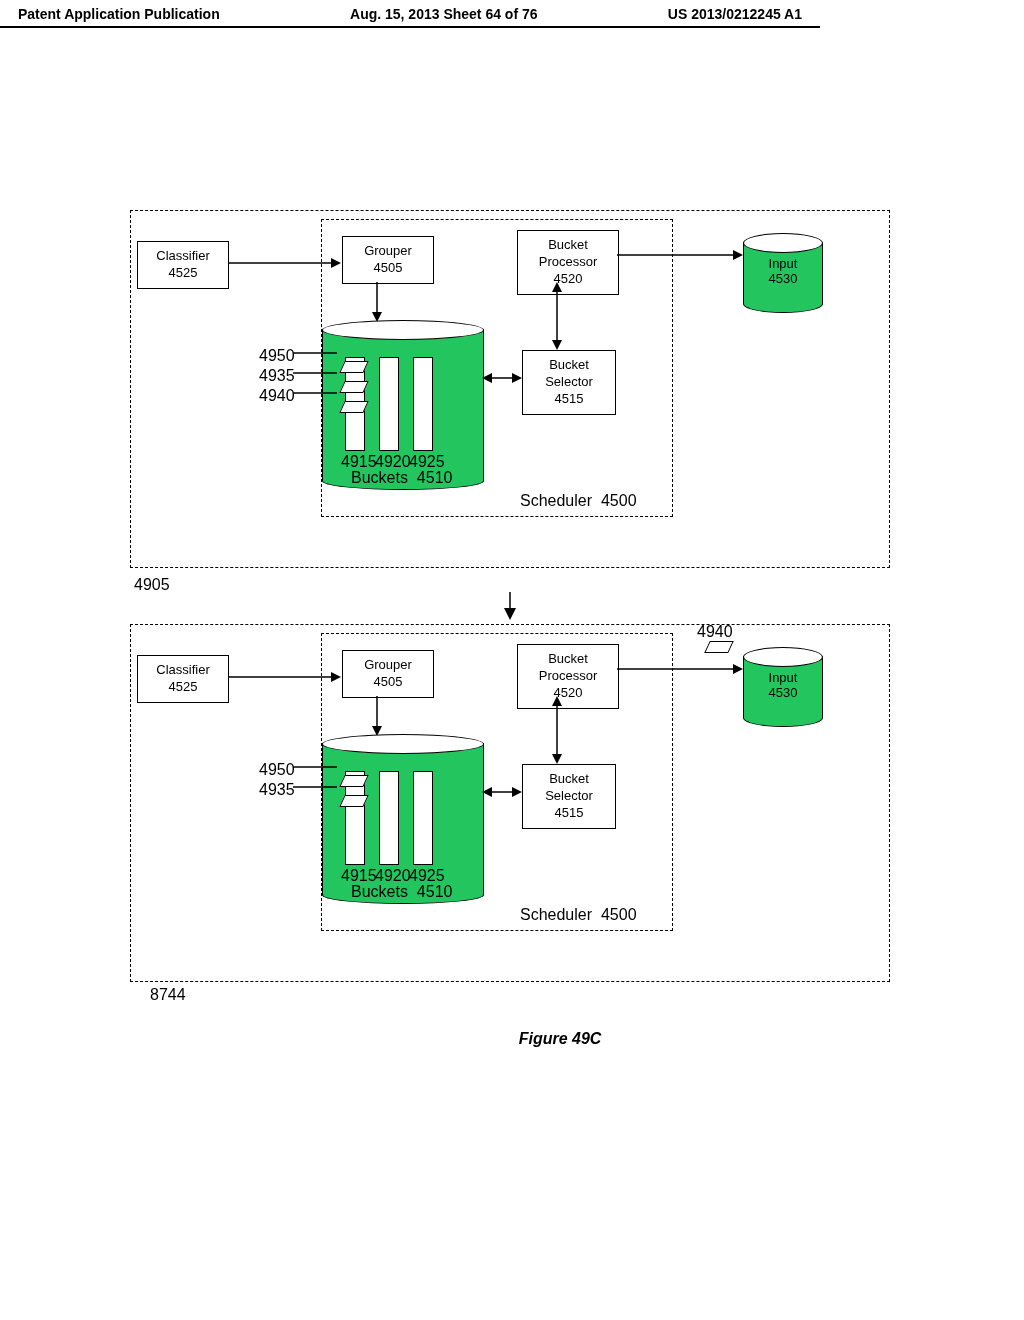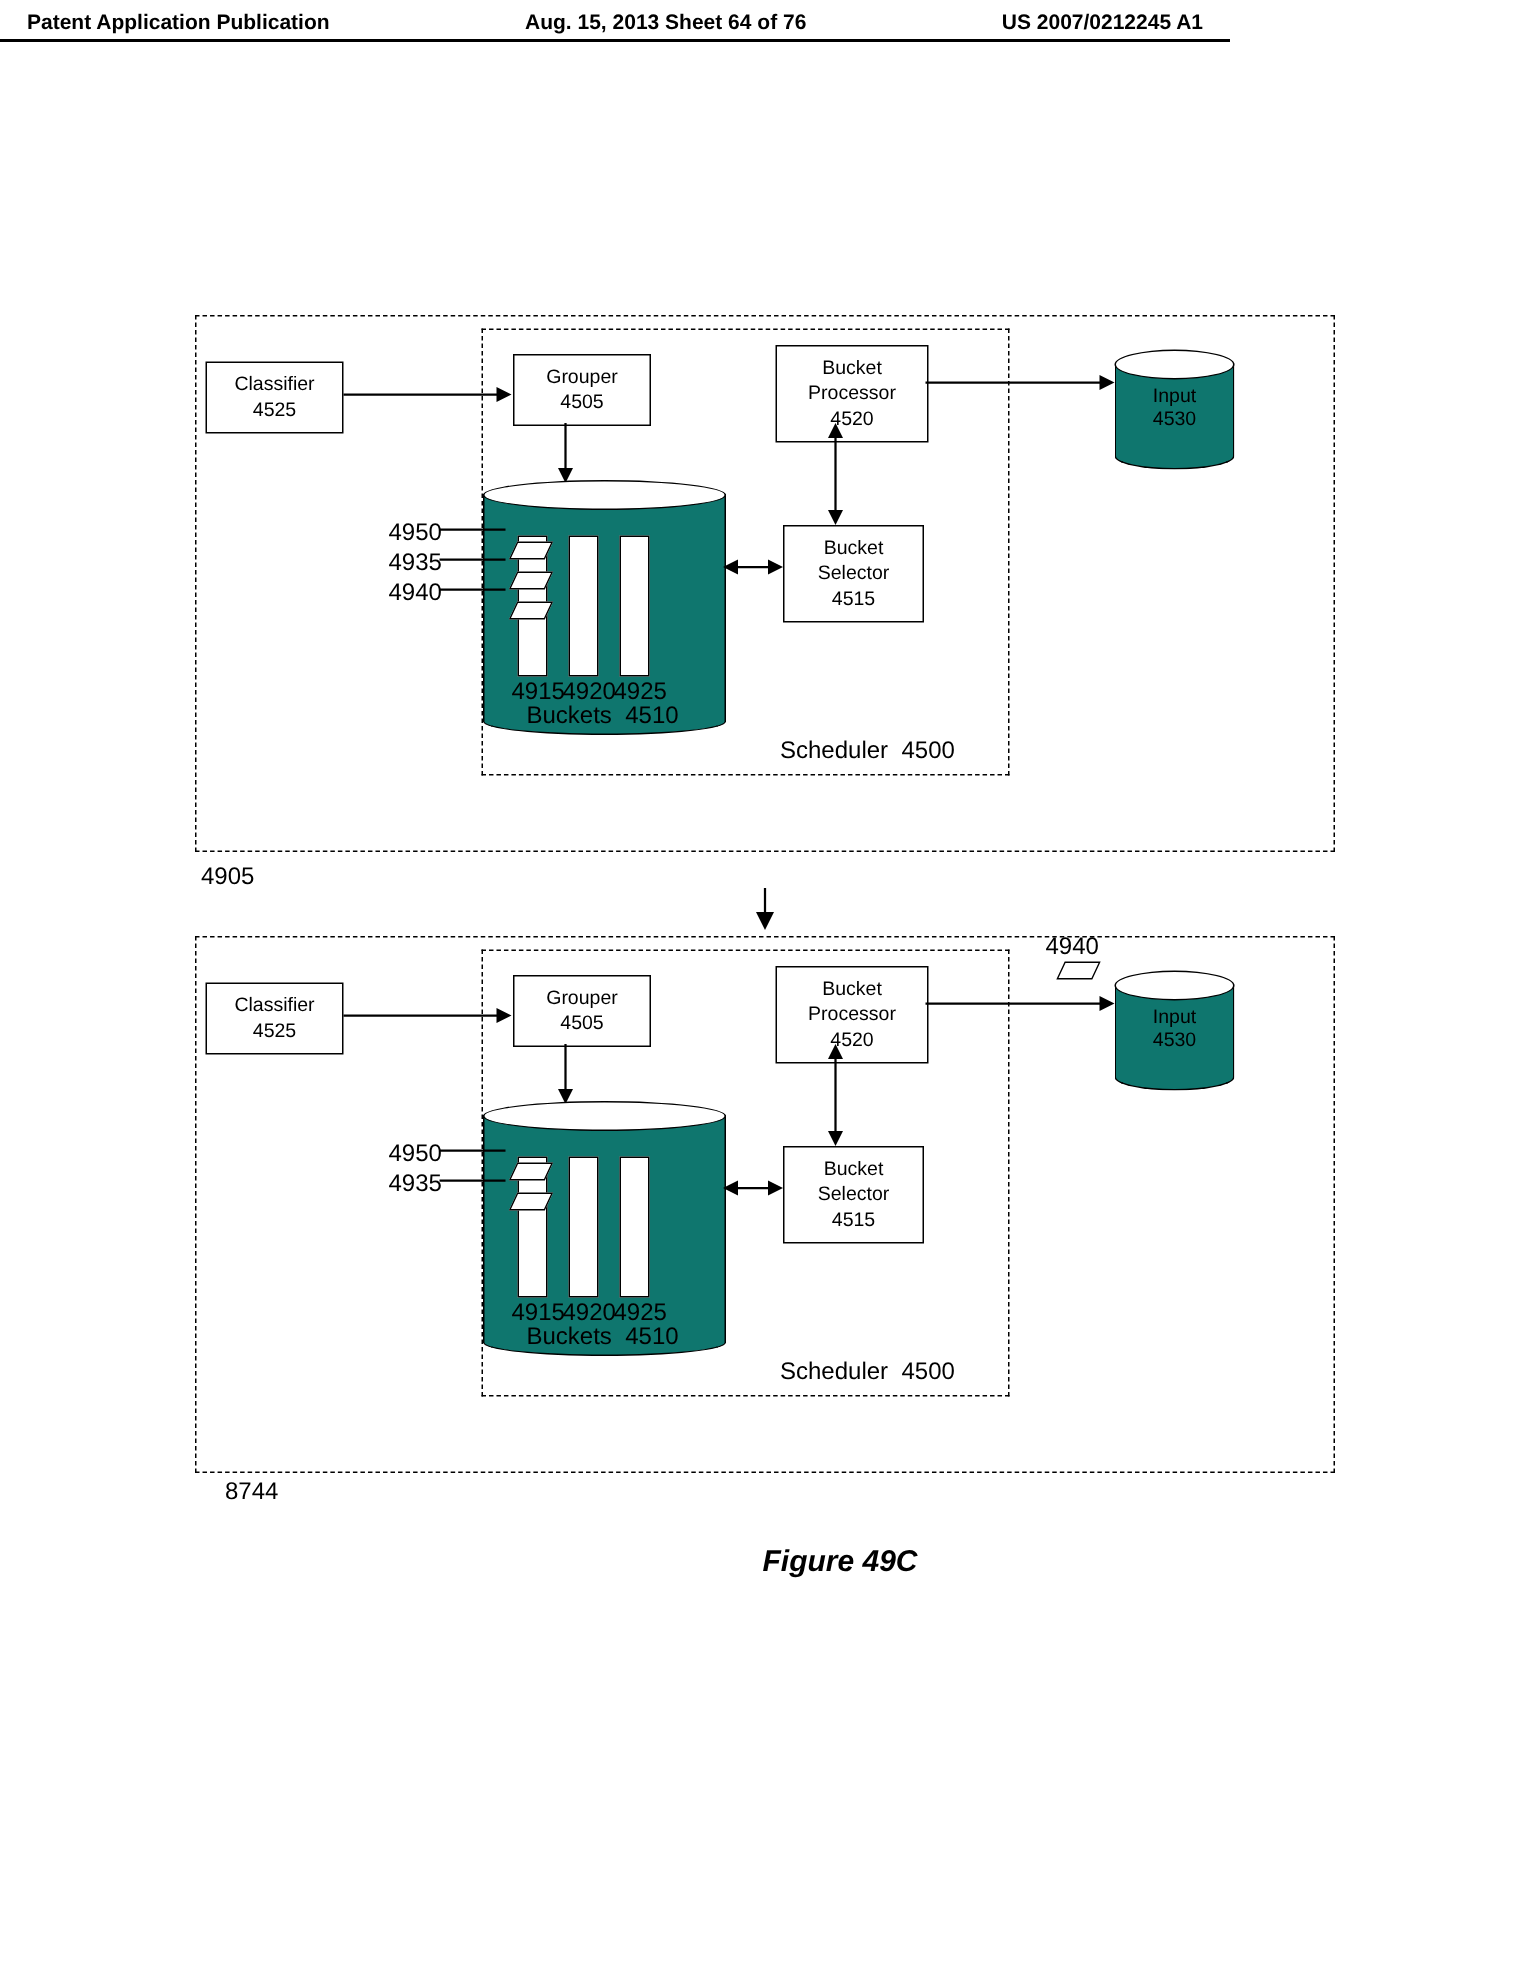--- a/index.html
+++ b/index.html
@@ -10,38 +10,38 @@
 
 .dash-outer{ border:1px dashed #000; position:relative; padding:18px; height:320px; }
 .dash-inner{ border:1px dashed #000; position:absolute; }
 
 .box{ border:1px solid #000; background:#fff; text-align:center; padding:6px 10px; position:absolute; line-height:1.3; }
 .uline{ }
 .lbl{ position:absolute; font-size:16px; }
 
 .cyl{ position:absolute; }
 .cyl .top{ width:100%; height:18px; border:1px solid #000; border-radius:50%; background:#fff; position:absolute; top:0; left:0; z-index:2; }
-.cyl .body{ width:100%; border:1px solid #000; border-top:0; position:absolute; top:9px; left:0; border-bottom-left-radius:50% 9px; border-bottom-right-radius:50% 9px; background:#0f766e; }
+.cyl .body{ width:100%; border:1px solid #000; border-top:0; position:absolute; top:9px; left:0; border-bottom-left-radius:50% 9px; border-bottom-right-radius:50% 9px; background:#22c55e; }
 
 .slot{ position:absolute; width:18px; border:1px solid #000; background:#fff; }
 .para{ width:22px; height:10px; border:1px solid #000; transform:skewX(-25deg); background:#fff; position:absolute; }
-.figcap{ text-align:center; font-weight:bold; font-style:italic; font-size:20px; margin-top:30px; margin-left:100px; }
+.figcap{ text-align:center; font-weight:bold; font-style:italic; font-size:16px; margin-top:30px; margin-left:100px; }
 
 svg.ovl{ position:absolute; top:0; left:0; pointer-events:none; }
 svg.ovl line{ stroke:#000; stroke-width:1.5; }
 svg.ovl polygon{ fill:#000; }
 </style>
 </head>
 <body>
 
 <div class="page">
  <div class="header">
   <span>Patent Application Publication</span>
   <span>Aug. 15, 2013  Sheet 64 of 76</span>
-  <span>US 2007/0212245 A1</span>
+  <span>US 2013/0212245 A1</span>
  </div>
 
  <div class="figure-area">
 
   <div class="dash-outer" style="margin-bottom:8px;">
 
     <div class="box" style="left:6px; top:30px; width:70px;">
       <div>Classifier</div>
       <div class="uline">4525</div>
     </div>

